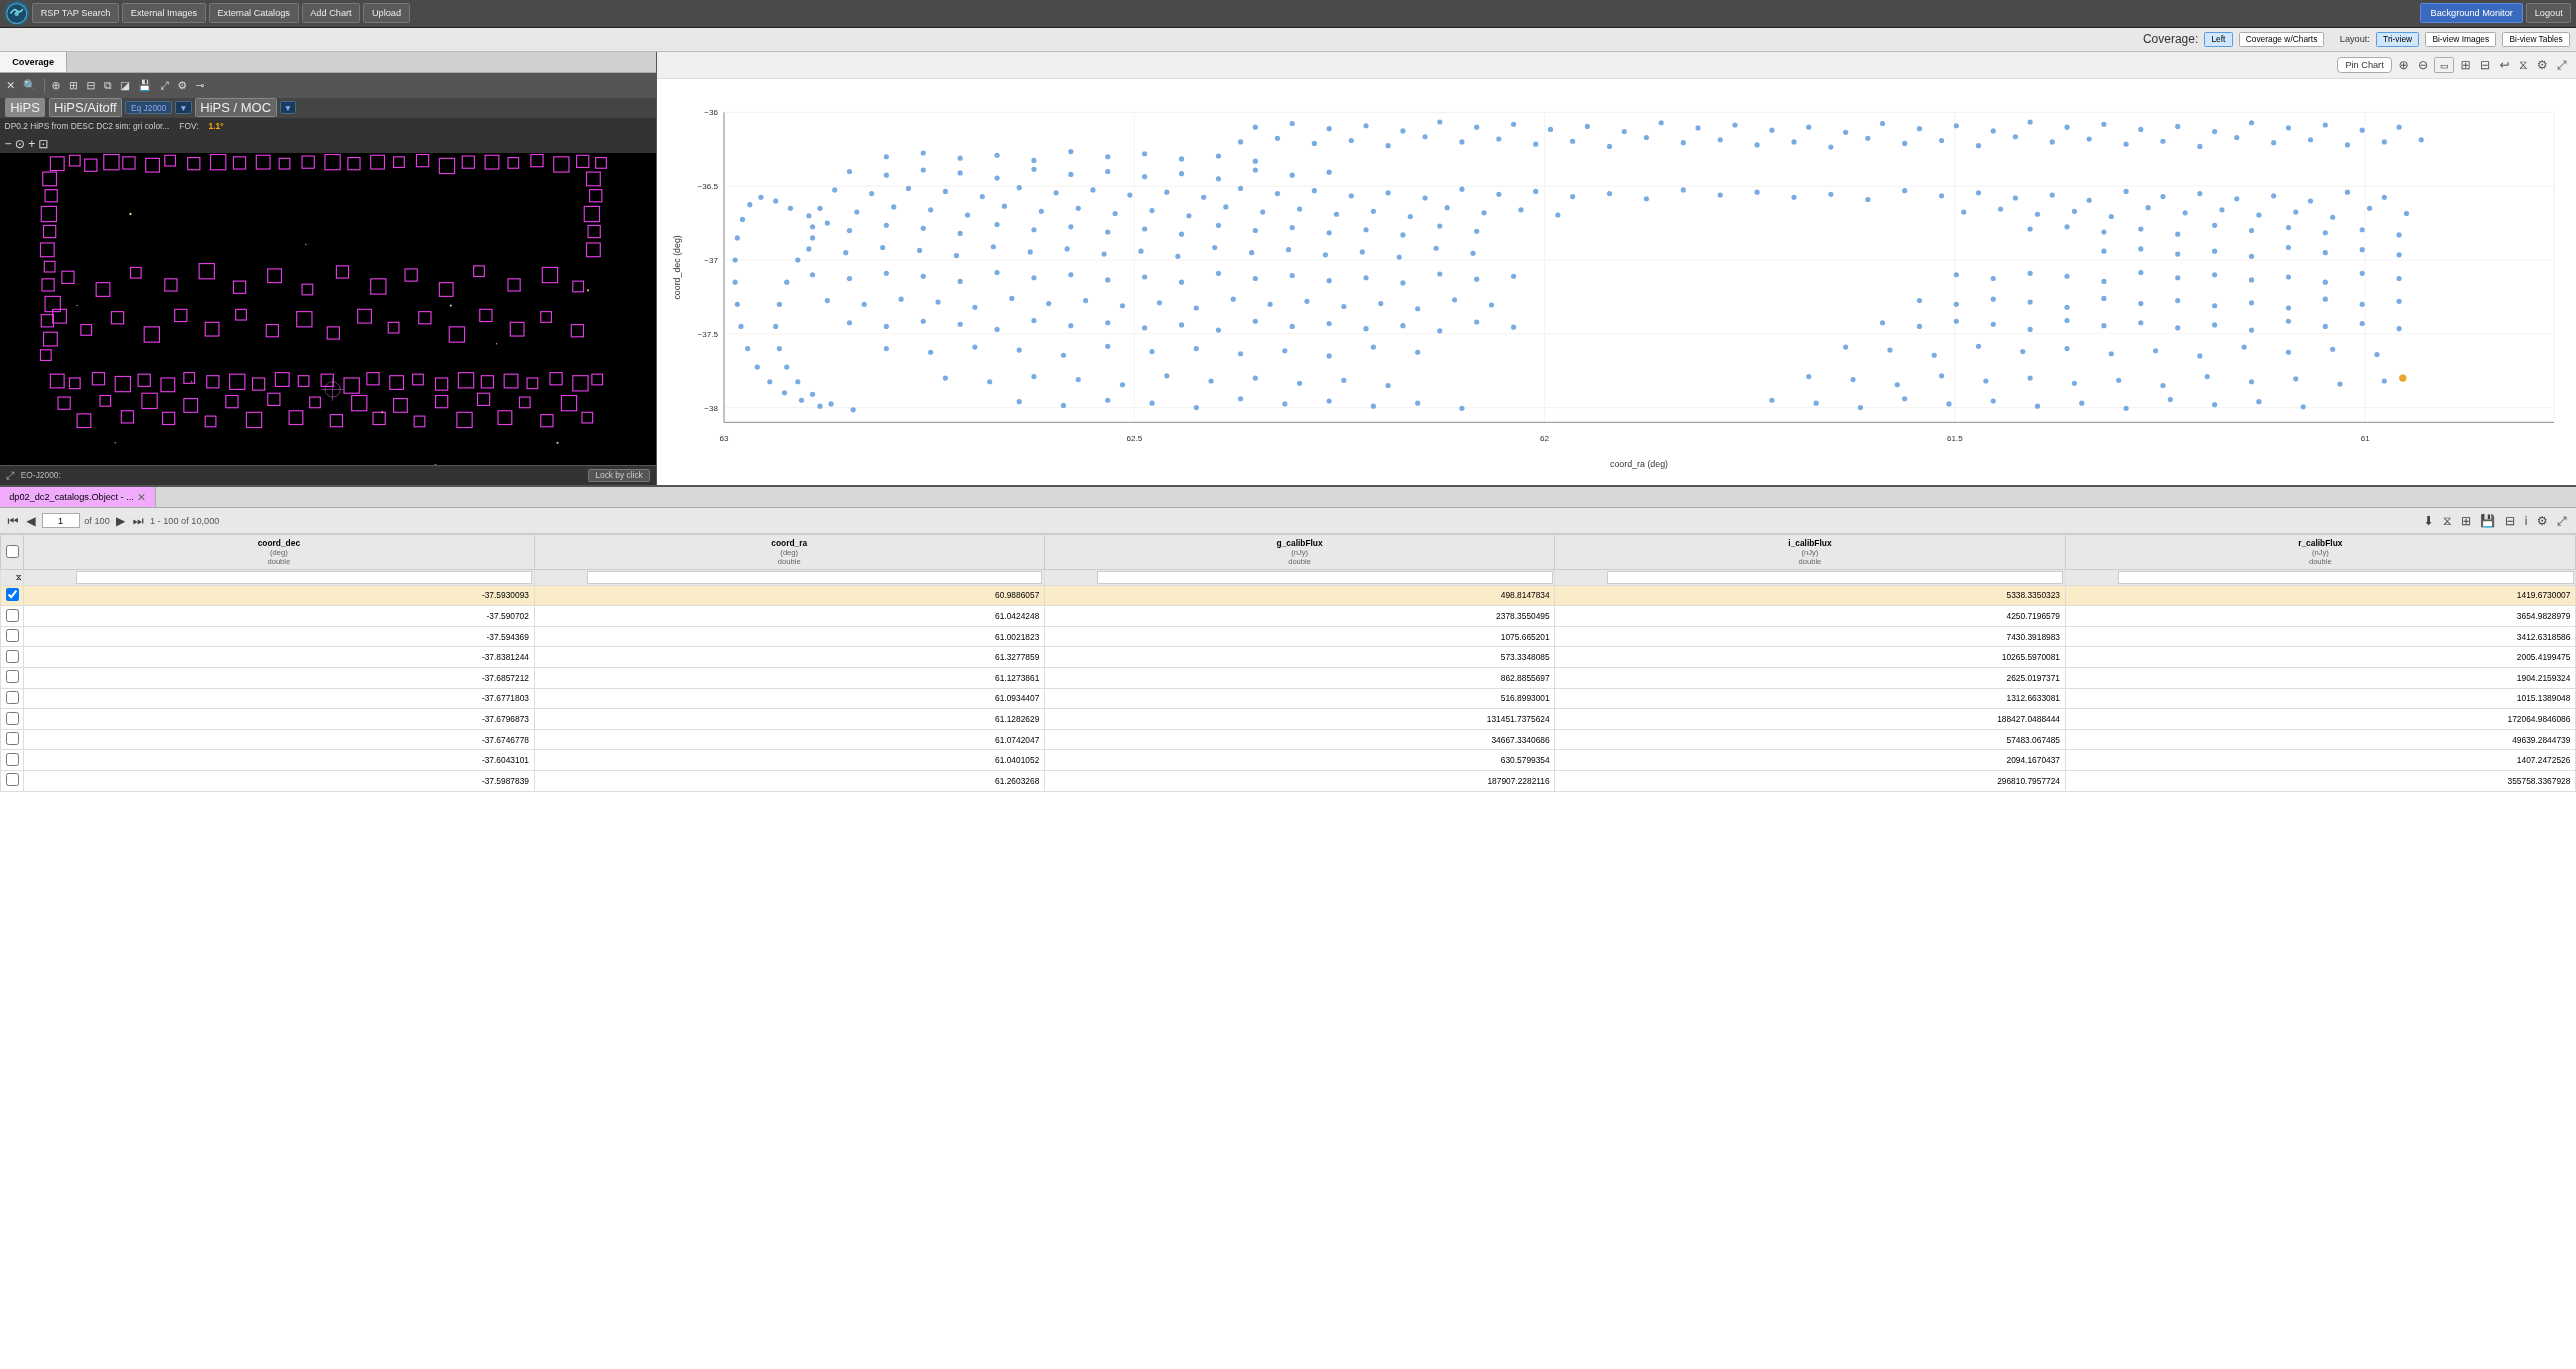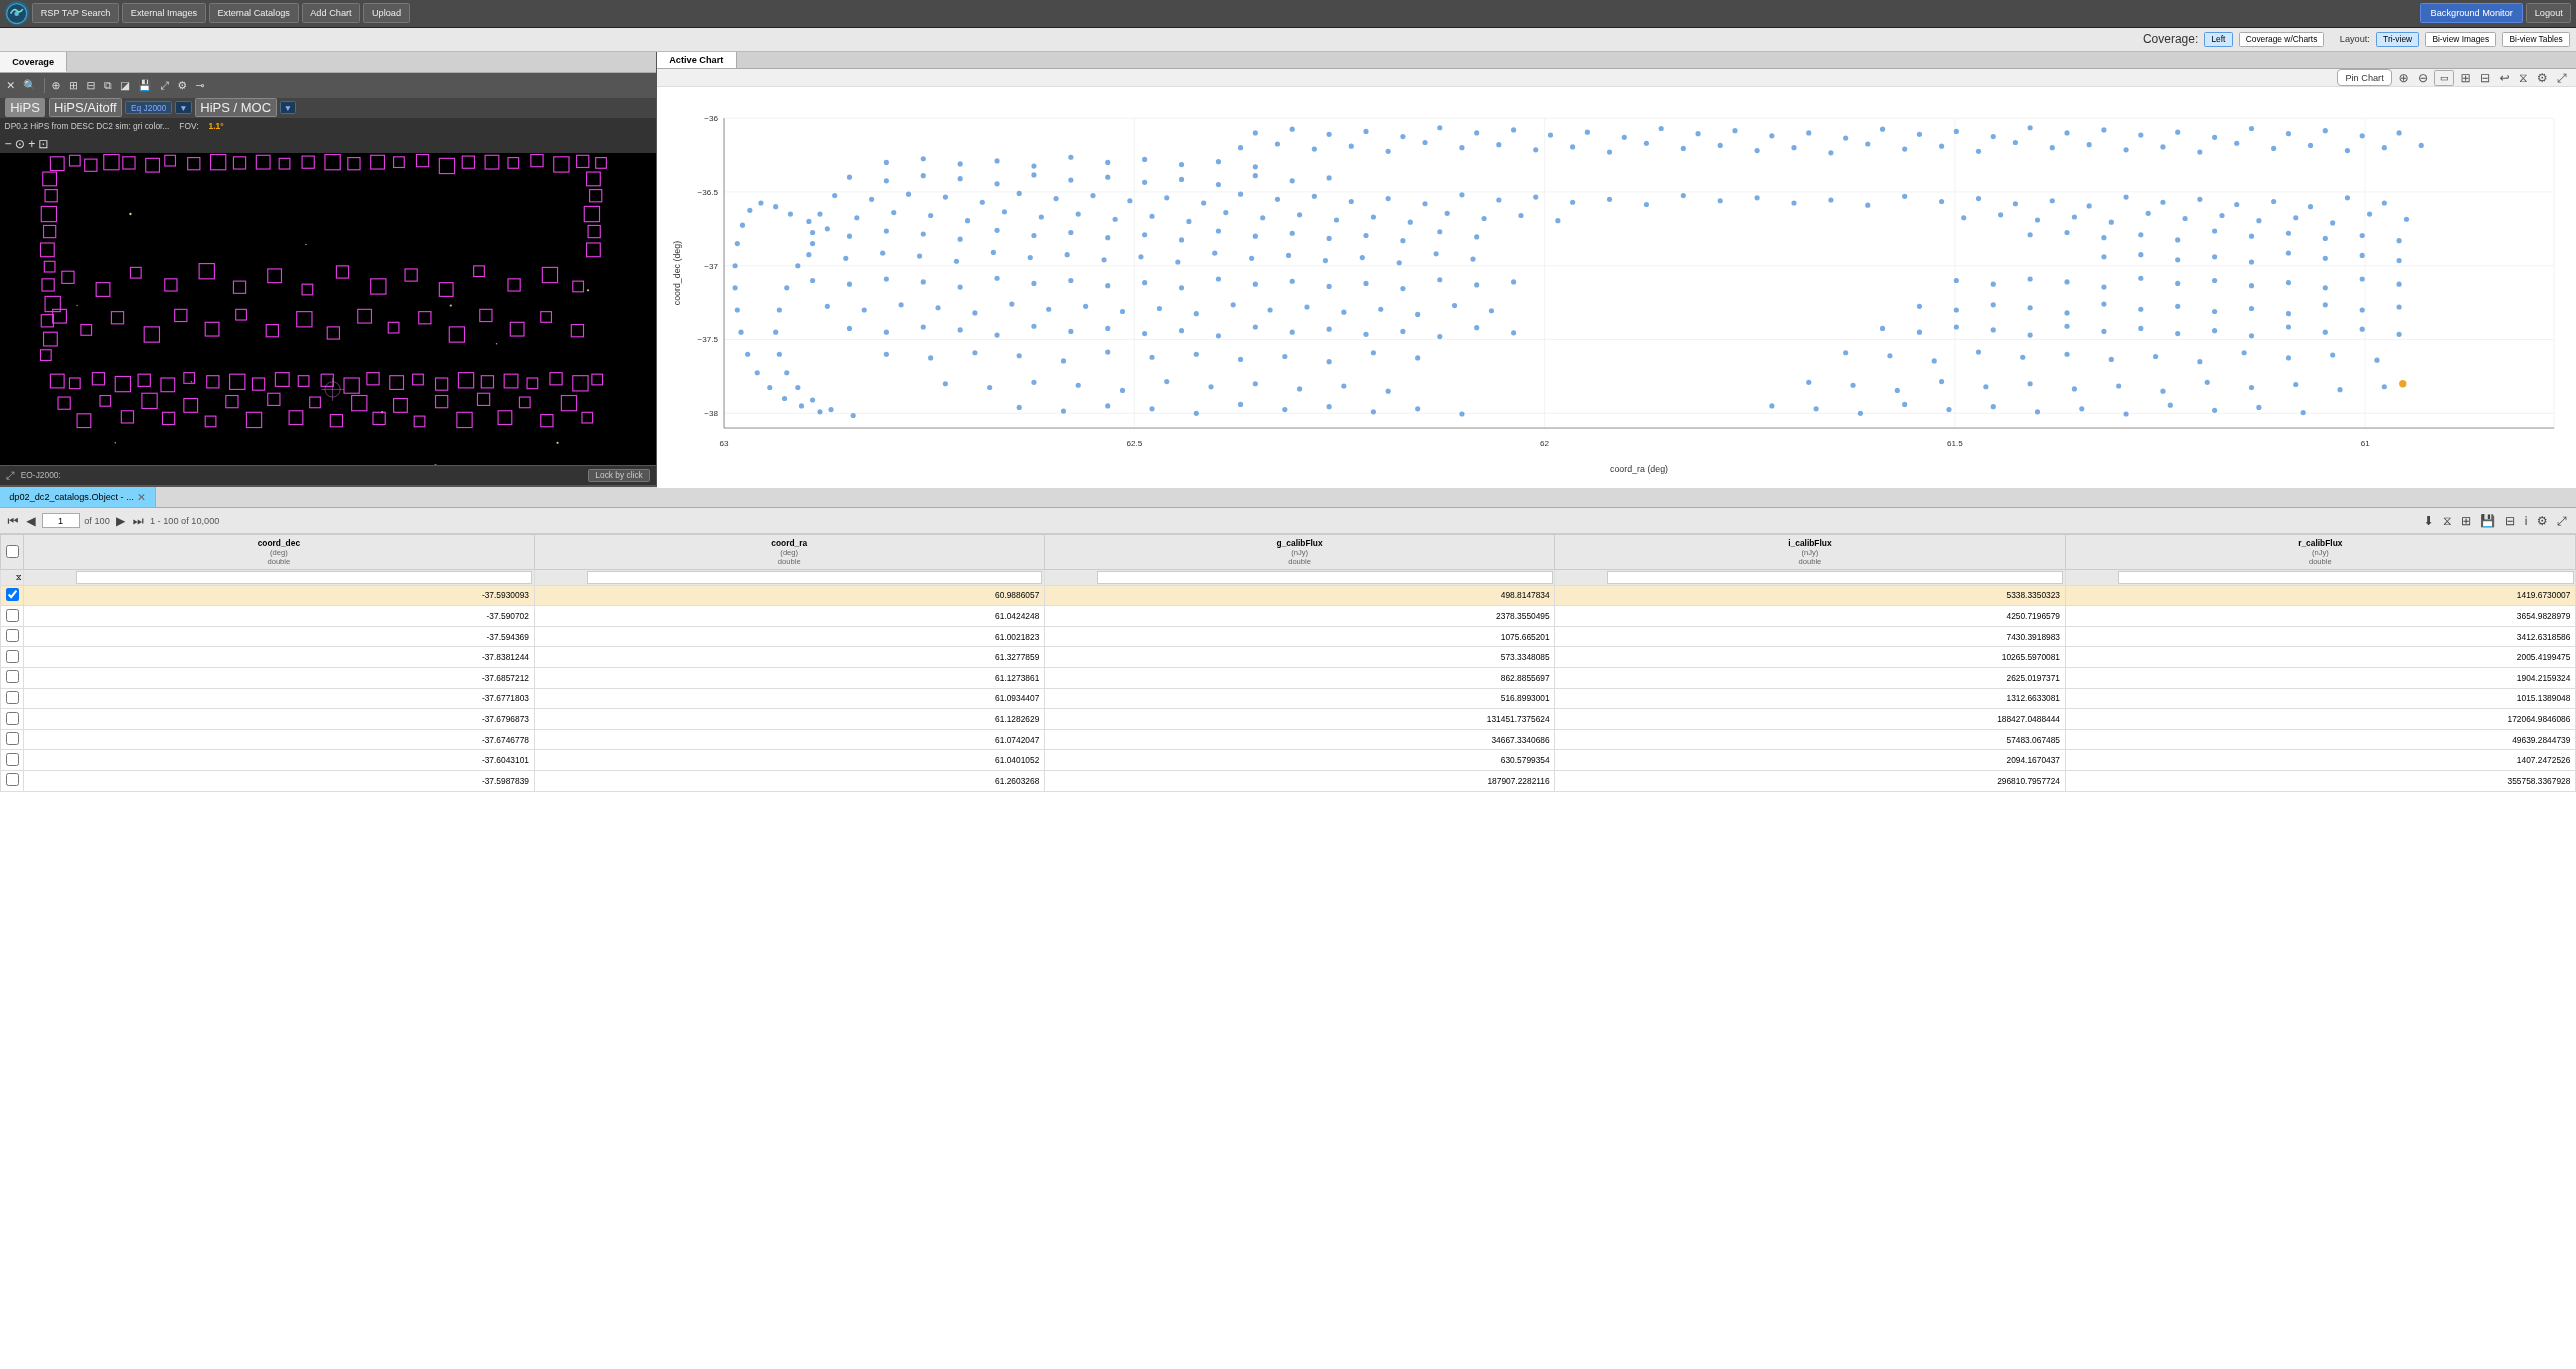--- a/index.html
+++ b/index.html
@@ -117,21 +117,21 @@
     
     #bottom-section {
       flex: 1; background: #f5f5f5; display: flex; flex-direction: column; overflow: hidden;
     }
 
     
     #table-tab-bar {
       display: flex; background: #d8d8d8; height: 21.4px; align-items: center; border-bottom: 0.8px solid #aaa;
     }
     .table-tab { padding: 3.1px 9.2px; font-size: 9.2px; cursor: pointer; background: #c0c0c0; border-right: 0.8px solid #aaa; display: flex; align-items: center; gap: 3.1px; }
-    .table-tab.active { background: #7dd3fc; }
+    .table-tab.active { background: #f0abfc; }
     .table-tab-close { cursor: pointer; color: #666; font-size: 10.7px; }
 
     
     #table-toolbar {
       display: flex; align-items: center; background: #e8e8e8; height: 26px; padding: 0 6.1px; gap: 4.6px; border-bottom: 0.8px solid #ccc;
     }
     .table-nav-btn { background: none; border: none; cursor: pointer; font-size: 12.2px; color: #444; padding: 1.5px; }
     .table-nav-btn:disabled { color: #aaa; cursor: default; }
     .page-input { width: 38px; border: 0.8px solid #aaa; padding: 1.5px 3.1px; font-size: 9.2px; text-align: center; }
     .page-info { font-size: 9.2px; color: #555; }
@@ -400,23 +400,20 @@
       </div>
 
       <div id="coverage-status">
         <span class="expand-icon">⤢</span>
         <span class="coord-label">EO-J2000:</span>
         <button class="lock-btn">Lock by click</button>
       </div>
     </div>
 
     <div id="right-panel">
-      <div id="chart-tab-bar">
-        <div class="chart-tab active">Active Chart</div>
-      </div>
 
       <div id="chart-toolbar">
         <button class="pin-chart-btn">Pin Chart</button>
         <button class="chart-tool-btn" title="Zoom in">⊕</button>
         <button class="chart-tool-btn" title="Zoom out">⊖</button>
         <button class="chart-tool-btn outlined">▭</button>
         <button class="chart-tool-btn">⊞</button>
         <button class="chart-tool-btn">⊟</button>
         <button class="chart-tool-btn">↩</button>
         <button class="chart-tool-btn">⧖</button>

